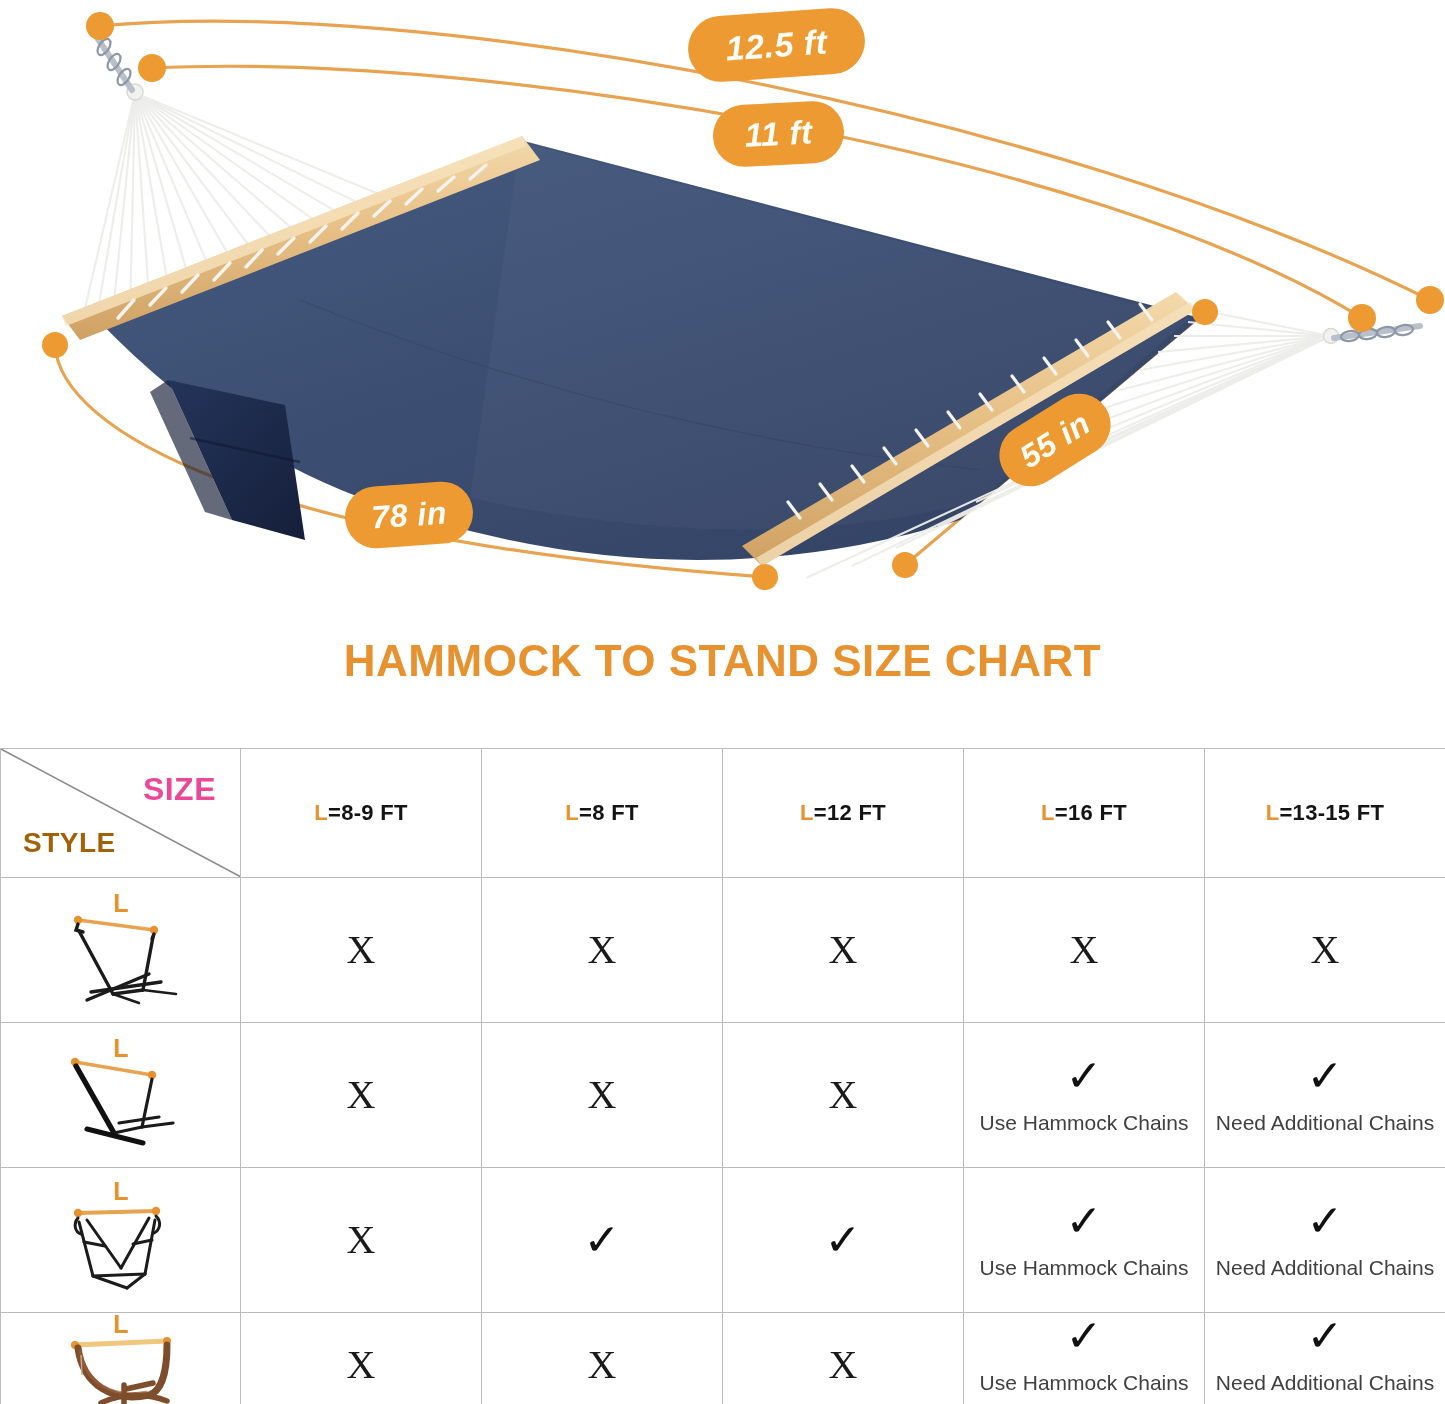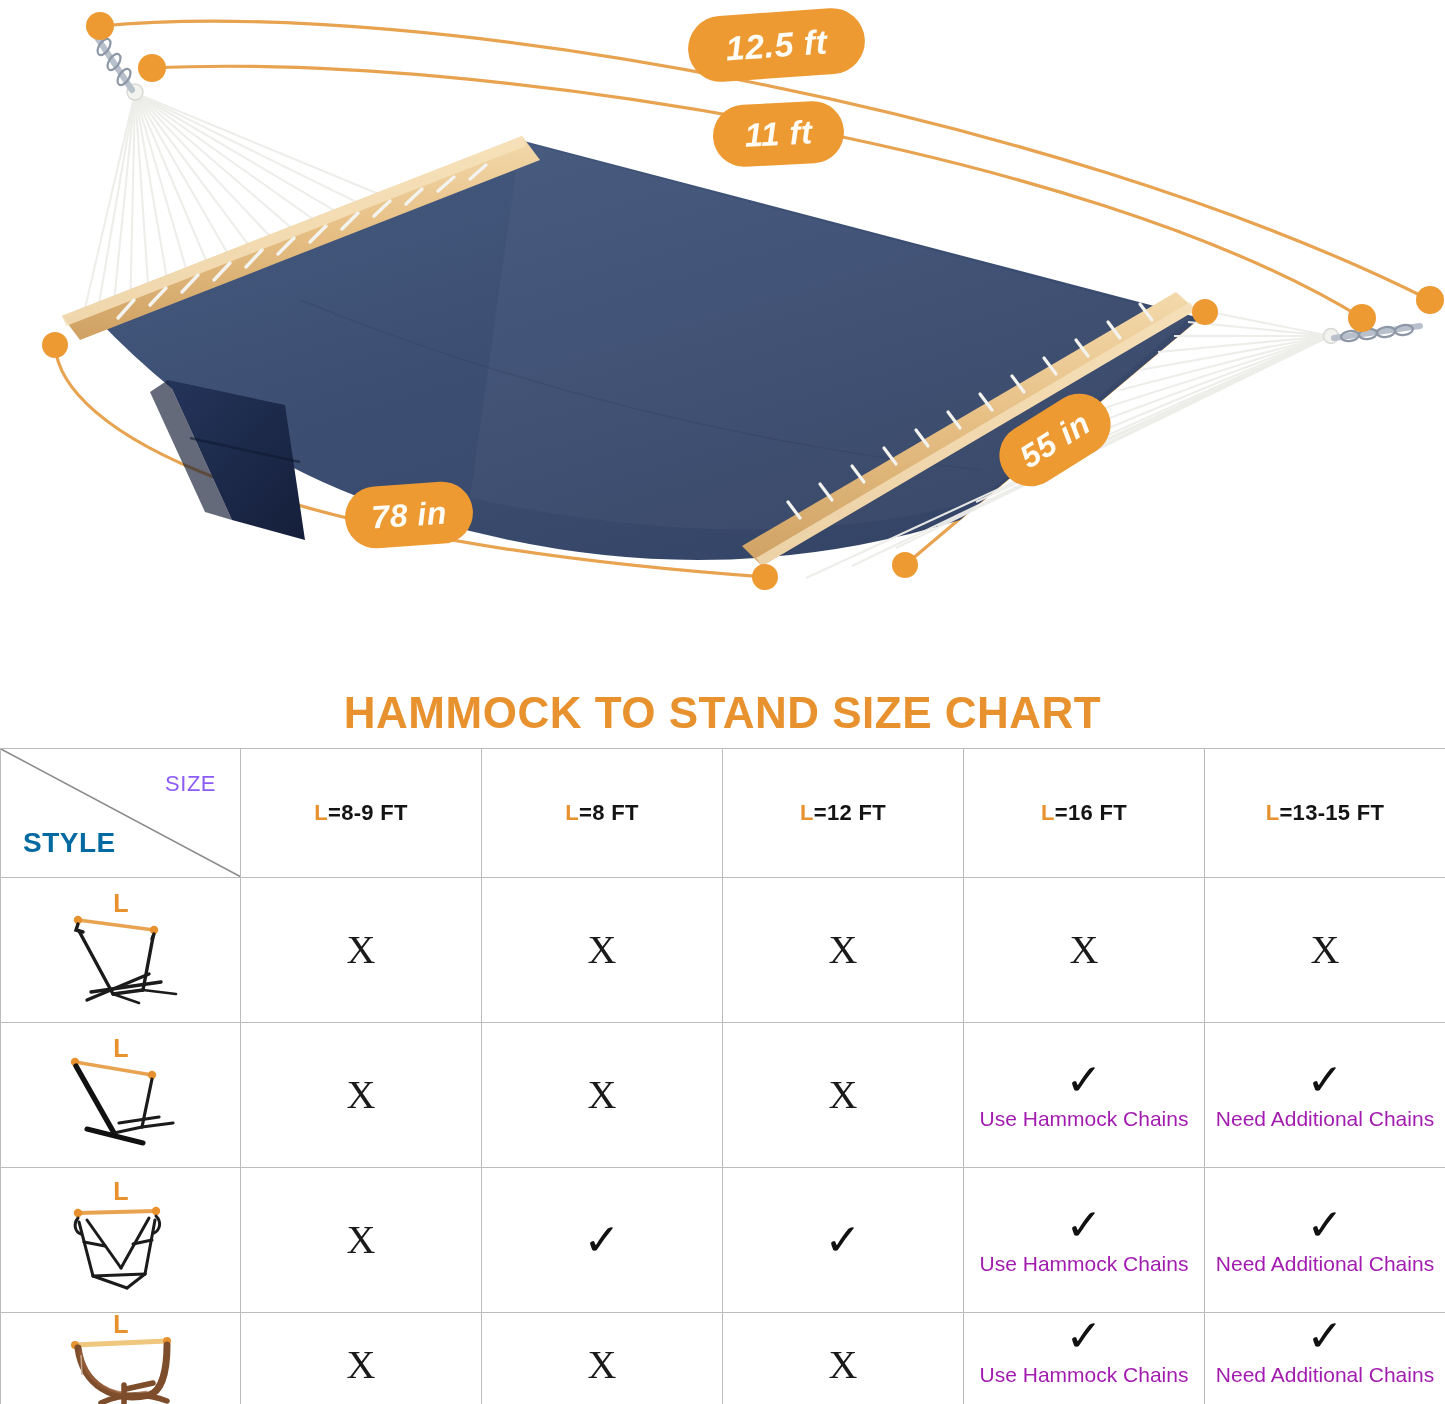--- a/index.html
+++ b/index.html
@@ -28,21 +28,21 @@
     white-space:nowrap;
     box-sizing:border-box;
   }
   #pill-125{ left:688px; top:12px;  width:177px; height:66px; font-size:34px; transform:rotate(-4deg);}
   #pill-11 { left:713px; top:103px; width:131px; height:62px; font-size:33px; transform:rotate(-3deg);}
   #pill-55 { left:995px; top:409px; width:120px; height:62px; font-size:32px; transform:rotate(-32deg);}
   #pill-78 { left:345px; top:484px; width:128px; height:62px; font-size:32px; transform:rotate(-4deg);}
 
   
   .chart-title{
-    position:absolute;left:0;top:688px;width:1445px;
+    position:absolute;left:0;top:636px;width:1445px;
     text-align:center;
     color:#e8922f;
     font-size:44px;
     font-weight:700;
     letter-spacing:0.5px;
     font-family:"Liberation Sans",sans-serif;
   }
 
   
   .table-wrap{position:absolute;left:0;top:748px;width:1445px;}
@@ -61,40 +61,40 @@
   th.corner{width:240px;position:relative;background:#f2f2f2;padding:0;}
   th.colhead{
     font-size:22px;font-weight:700;color:#141414;
     letter-spacing:0.3px;
   }
   th.colhead .lmark{color:#e8922f;}
   .corner-inner{position:absolute;inset:0;overflow:hidden;}
   .corner-inner .diag{position:absolute;left:0;top:0;}
   .lbl-size{
     position:absolute;right:24px;top:22px;
-    font-size:22px;font-weight:400;color:#8b5cf6;letter-spacing:0.5px;
+    font-size:32px;font-weight:700;color:#ec4899;letter-spacing:0.5px;
   }
   .lbl-style{
     position:absolute;left:22px;bottom:18px;
-    font-size:28px;font-weight:700;color:#0369a1;letter-spacing:0.5px;
+    font-size:28px;font-weight:700;color:#a16207;letter-spacing:0.5px;
   }
 
   tbody td{height:144px;}
   tbody tr.r4 td{height:104px;}
   td.stylecell{width:240px;background:#f7f7f7;padding:0;}
   .standbox{width:240px;height:100%;display:flex;align-items:center;justify-content:center;}
   .standbox svg{display:block;}
 
   .mark-x{font-size:40px;color:#1a1a1a;font-weight:400;line-height:1;font-family:"Liberation Serif",serif;}
   .mark-check{font-size:44px;color:#111;line-height:1;font-family:"DejaVu Sans",sans-serif;}
   td.hl{background:#fbdfb8;}
   .cell-stack{display:flex;flex-direction:column;align-items:center;justify-content:center;gap:2px;height:100%;}
   .note{
-    color:#a21caf;font-size:21px;font-weight:400;line-height:1.22;
-    margin-top:2px;
+    color:#404040;font-size:21px;font-weight:400;line-height:1.22;
+    margin-top:10px;
   }
   tbody tr.r4 .cell-stack{justify-content:flex-start;padding-top:2px;}
 </style>
 </head>
 <body>
 
 <div class="page">
 
   <div class="hero">
 

